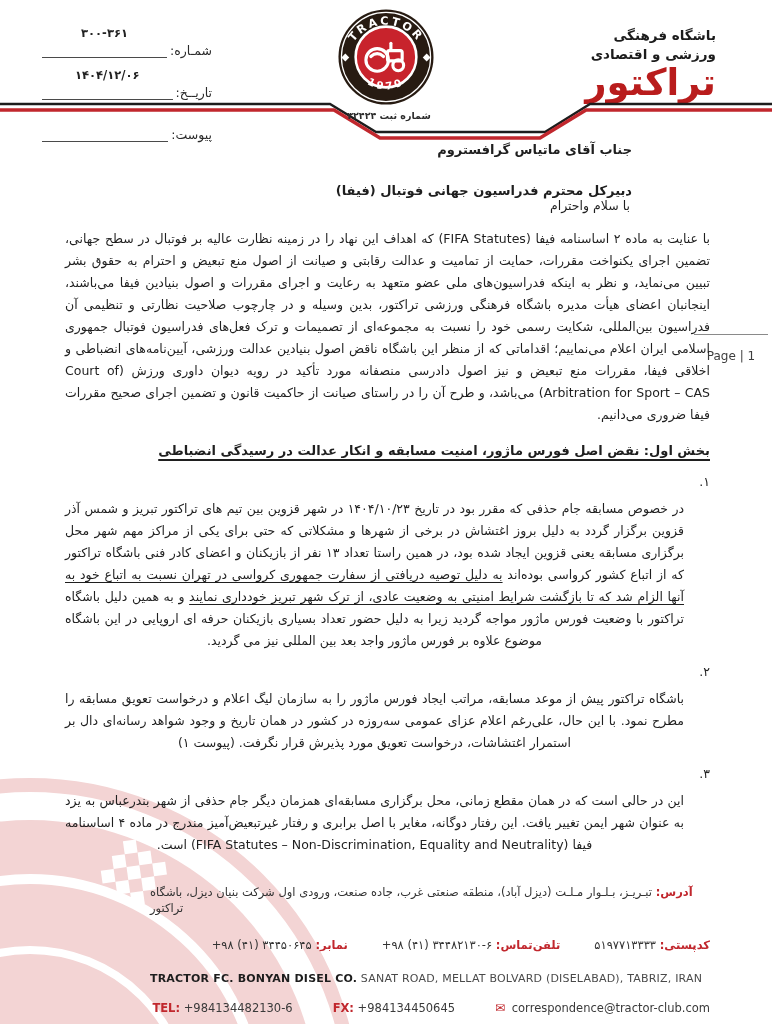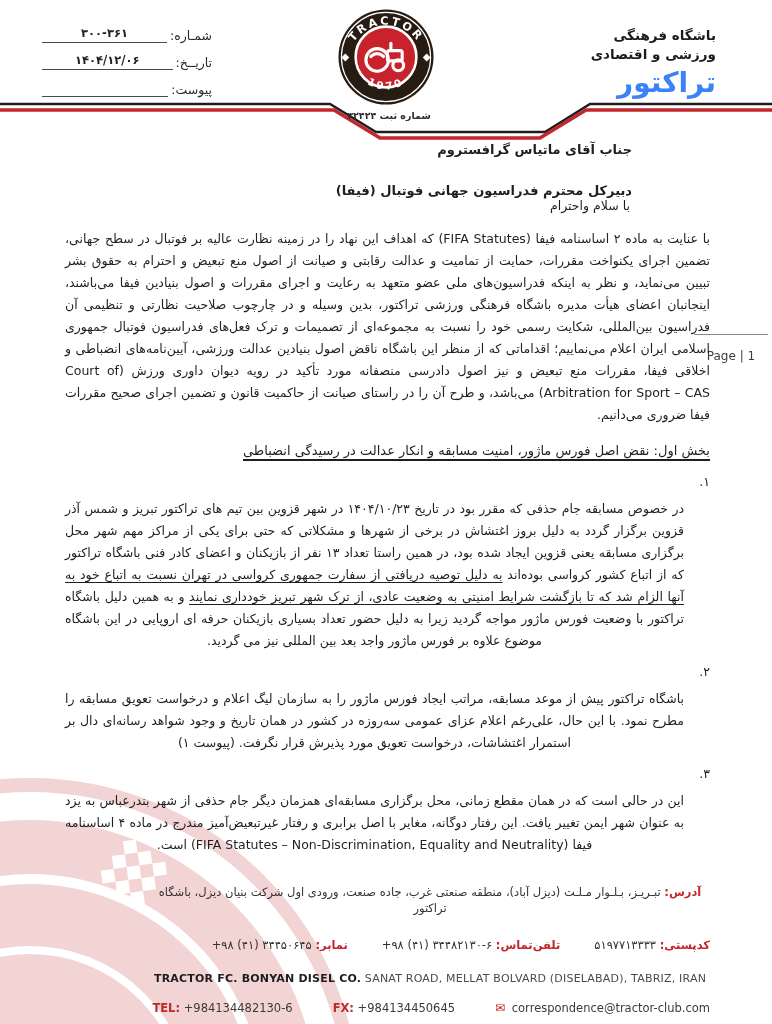--- a/index.html
+++ b/index.html
@@ -25,26 +25,26 @@
       26px 26px 0 0 #fff;
   }
 
   
   .hdr-fields{position:absolute; top:26px; left:42px; width:170px; direction:rtl;}
   .field{display:flex; align-items:flex-end; margin-bottom:10px;}
   .field .lbl{font-size:12.5px; color:#2a2a2a; white-space:nowrap; margin-left:3px;}
   .field .val{
     display:inline-block; flex:1; min-width:100px; border-bottom:1.4px solid #4a4a4a;
     direction:ltr; text-align:center; font-size:11.5px; font-weight:bold; color:#222;
-    padding-bottom:1px; line-height:14px; height:15px;
+    padding-bottom:16px; line-height:14px; height:15px;
   }
 
   .hdr-club{position:absolute; top:26px; right:56px; text-align:right; direction:rtl;margin-left:45px;}
   .hdr-club .l1{font-size:13.5px; font-weight:600; color:#1c1c1c; line-height:19px;}
-  .hdr-club .brand{font-size:28px; font-weight:bold; color:#3b82f6; line-height:34px; margin-top:2px;}
+  .hdr-club .brand{font-size:37px; font-weight:bold; color:#b91c1c; line-height:34px; margin-top:2px;}
 
   .logo{position:absolute; top:8px; left:337px; width:98px; height:98px;}
 
   .divider{position:absolute; top:100px; left:0; width:772px; height:46px;}
   .reg-no{
     position:absolute; top:110px; left:333px; width:112px; text-align:center;
     font-size:9.5px; font-weight:bold; color:#2c2c2c; direction:rtl;
   }
 
   
@@ -57,31 +57,31 @@
   
   .content{position:absolute; top:134px; right:62px; left:65px; direction:rtl;}
   .recipient-name{font-size:13px; font-weight:bold; padding-right:78px; margin-top:8px;}
   .recipient-title{font-size:13px; font-weight:bold; padding-right:78px; margin-top:26px;}
   .salutation{font-size:12.5px; padding-right:80px; }
   .intro{
     margin-top:15px; font-size:12.5px; line-height:22px;
     text-align:justify;
   }
   .section-heading{
-    margin-top:17px; font-size:13px; font-weight:normal;
+    margin-top:17px; font-size:13px; font-weight:bold;
     text-decoration:underline; text-underline-offset:4px; text-decoration-thickness:1.5px;
   }
   .items{margin:13px 0 0; padding:0; list-style:none;}
   .item{display:flex; margin-bottom:9px;}
   .item .num{flex:0 0 26px; font-size:12.5px; line-height:22px;}
   .item .txt{flex:1; font-size:12.5px; line-height:22px; text-align:justify; text-align-last:center;margin-top:27px;}
   .u{text-decoration:underline; text-underline-offset:3px;}
 
   
-  .footer{position:absolute; right:62px; left:150px; top:884px; text-align:center;}
+  .footer{position:absolute; right:62px; left:150px; top:884px; text-align:left;}
   .f-red{color:#c1272d; font-weight:bold;}
   .f-fa1{direction:rtl; font-size:11.5px; color:#333; line-height:16px;}
   .f-fa2{direction:rtl; display:flex; justify-content:flex-start; gap:34px; margin-top:22px;
          font-size:11.5px; color:#333;}
   .f-fa2 .grp{white-space:nowrap;}
   .num-ltr{direction:ltr; unicode-bidi:embed; display:inline-block;}
   .f-en1{direction:ltr; margin-top:20px; font-size:11px; color:#4a4a4a; letter-spacing:.2px;}
   .f-en1 b{color:#1d1d1d;}
   .f-en2{direction:ltr; margin-top:16px; font-size:11.5px; color:#3a3a3a;
          display:flex; justify-content:flex-end; gap:40px;}

